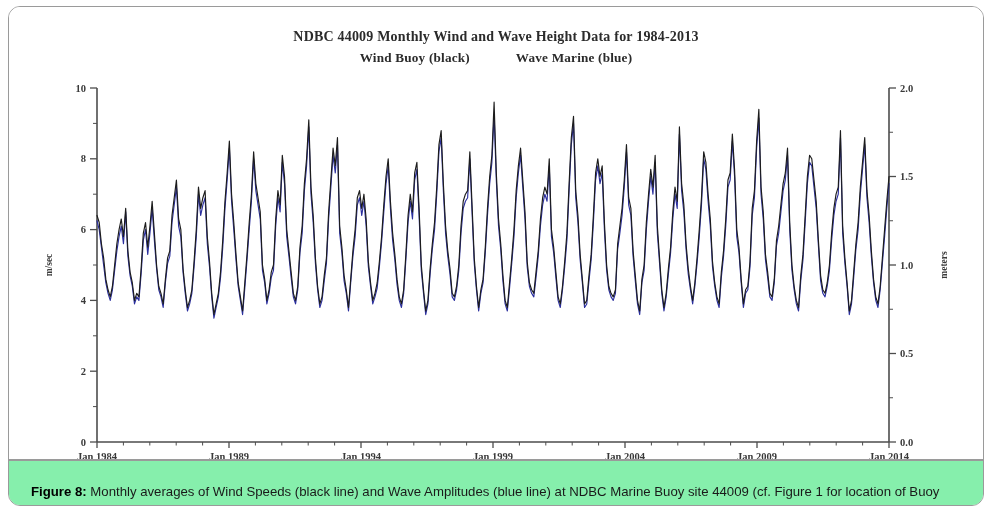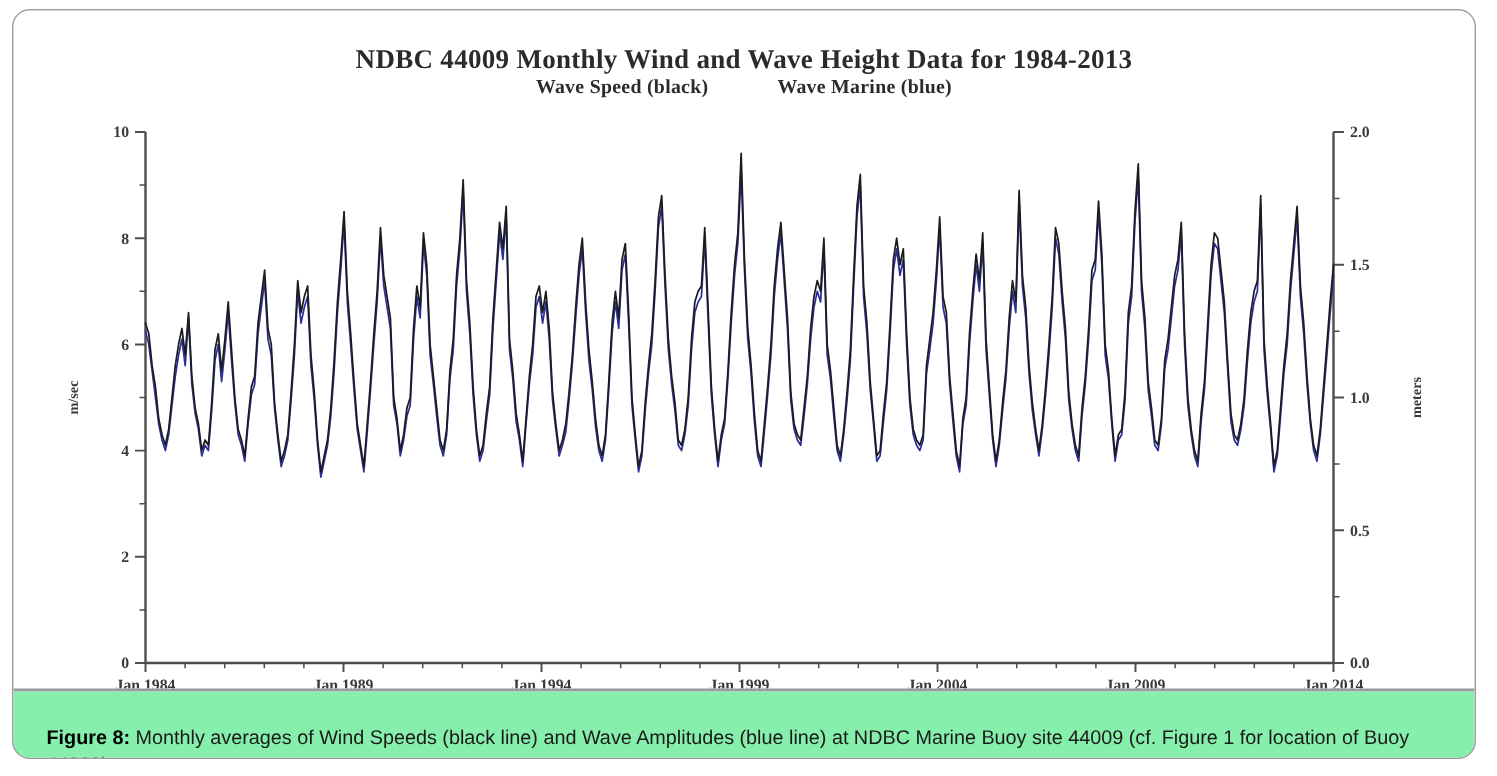--- a/index.html
+++ b/index.html
@@ -71,21 +71,21 @@
     width: 100%;
     text-align: center;
     font-family: "Liberation Serif", serif;
     font-weight: bold;
     color: #2b2b2b;
     letter-spacing: 0.2px;
     filter: blur(0.42px);
   }
   .chart-title {
     top: 22px;
-    font-size: 18px;
+    font-size: 14px;
   }
   .chart-subtitle {
     top: 43px;
     font-size: 13.2px;
   }
   .chart-subtitle .gap { display:inline-block; width: 46px; }
 
   
   #plot-wrap {
     position: absolute;
@@ -119,21 +119,21 @@
 
 <div id="page">
 
   <div id="figure-frame">
 
     <div id="chart-area">
 
       <div class="chart-title">NDBC 44009 Monthly Wind and Wave Height Data for 1984-2013</div>
 
       <div class="chart-subtitle">
-        <span>Wave Speed (black)</span><span class="gap"></span><span>Wave Marine (blue)</span>
+        <span>Wind Buoy (black)</span><span class="gap"></span><span>Wave Marine (blue)</span>
       </div>
 
       <div id="plot-wrap">
         <svg id="plot-svg" width="974" height="452" viewBox="0 0 974 452">
 
           <path id="left-axis" class="axis-line" d="M 88 81 L 88 435"></path>
 
           <path id="right-axis" class="axis-line" d="M 880 81 L 880 435"></path>
 
           <path id="bottom-axis" class="axis-line" d="M 88 435 L 880 435"></path>

